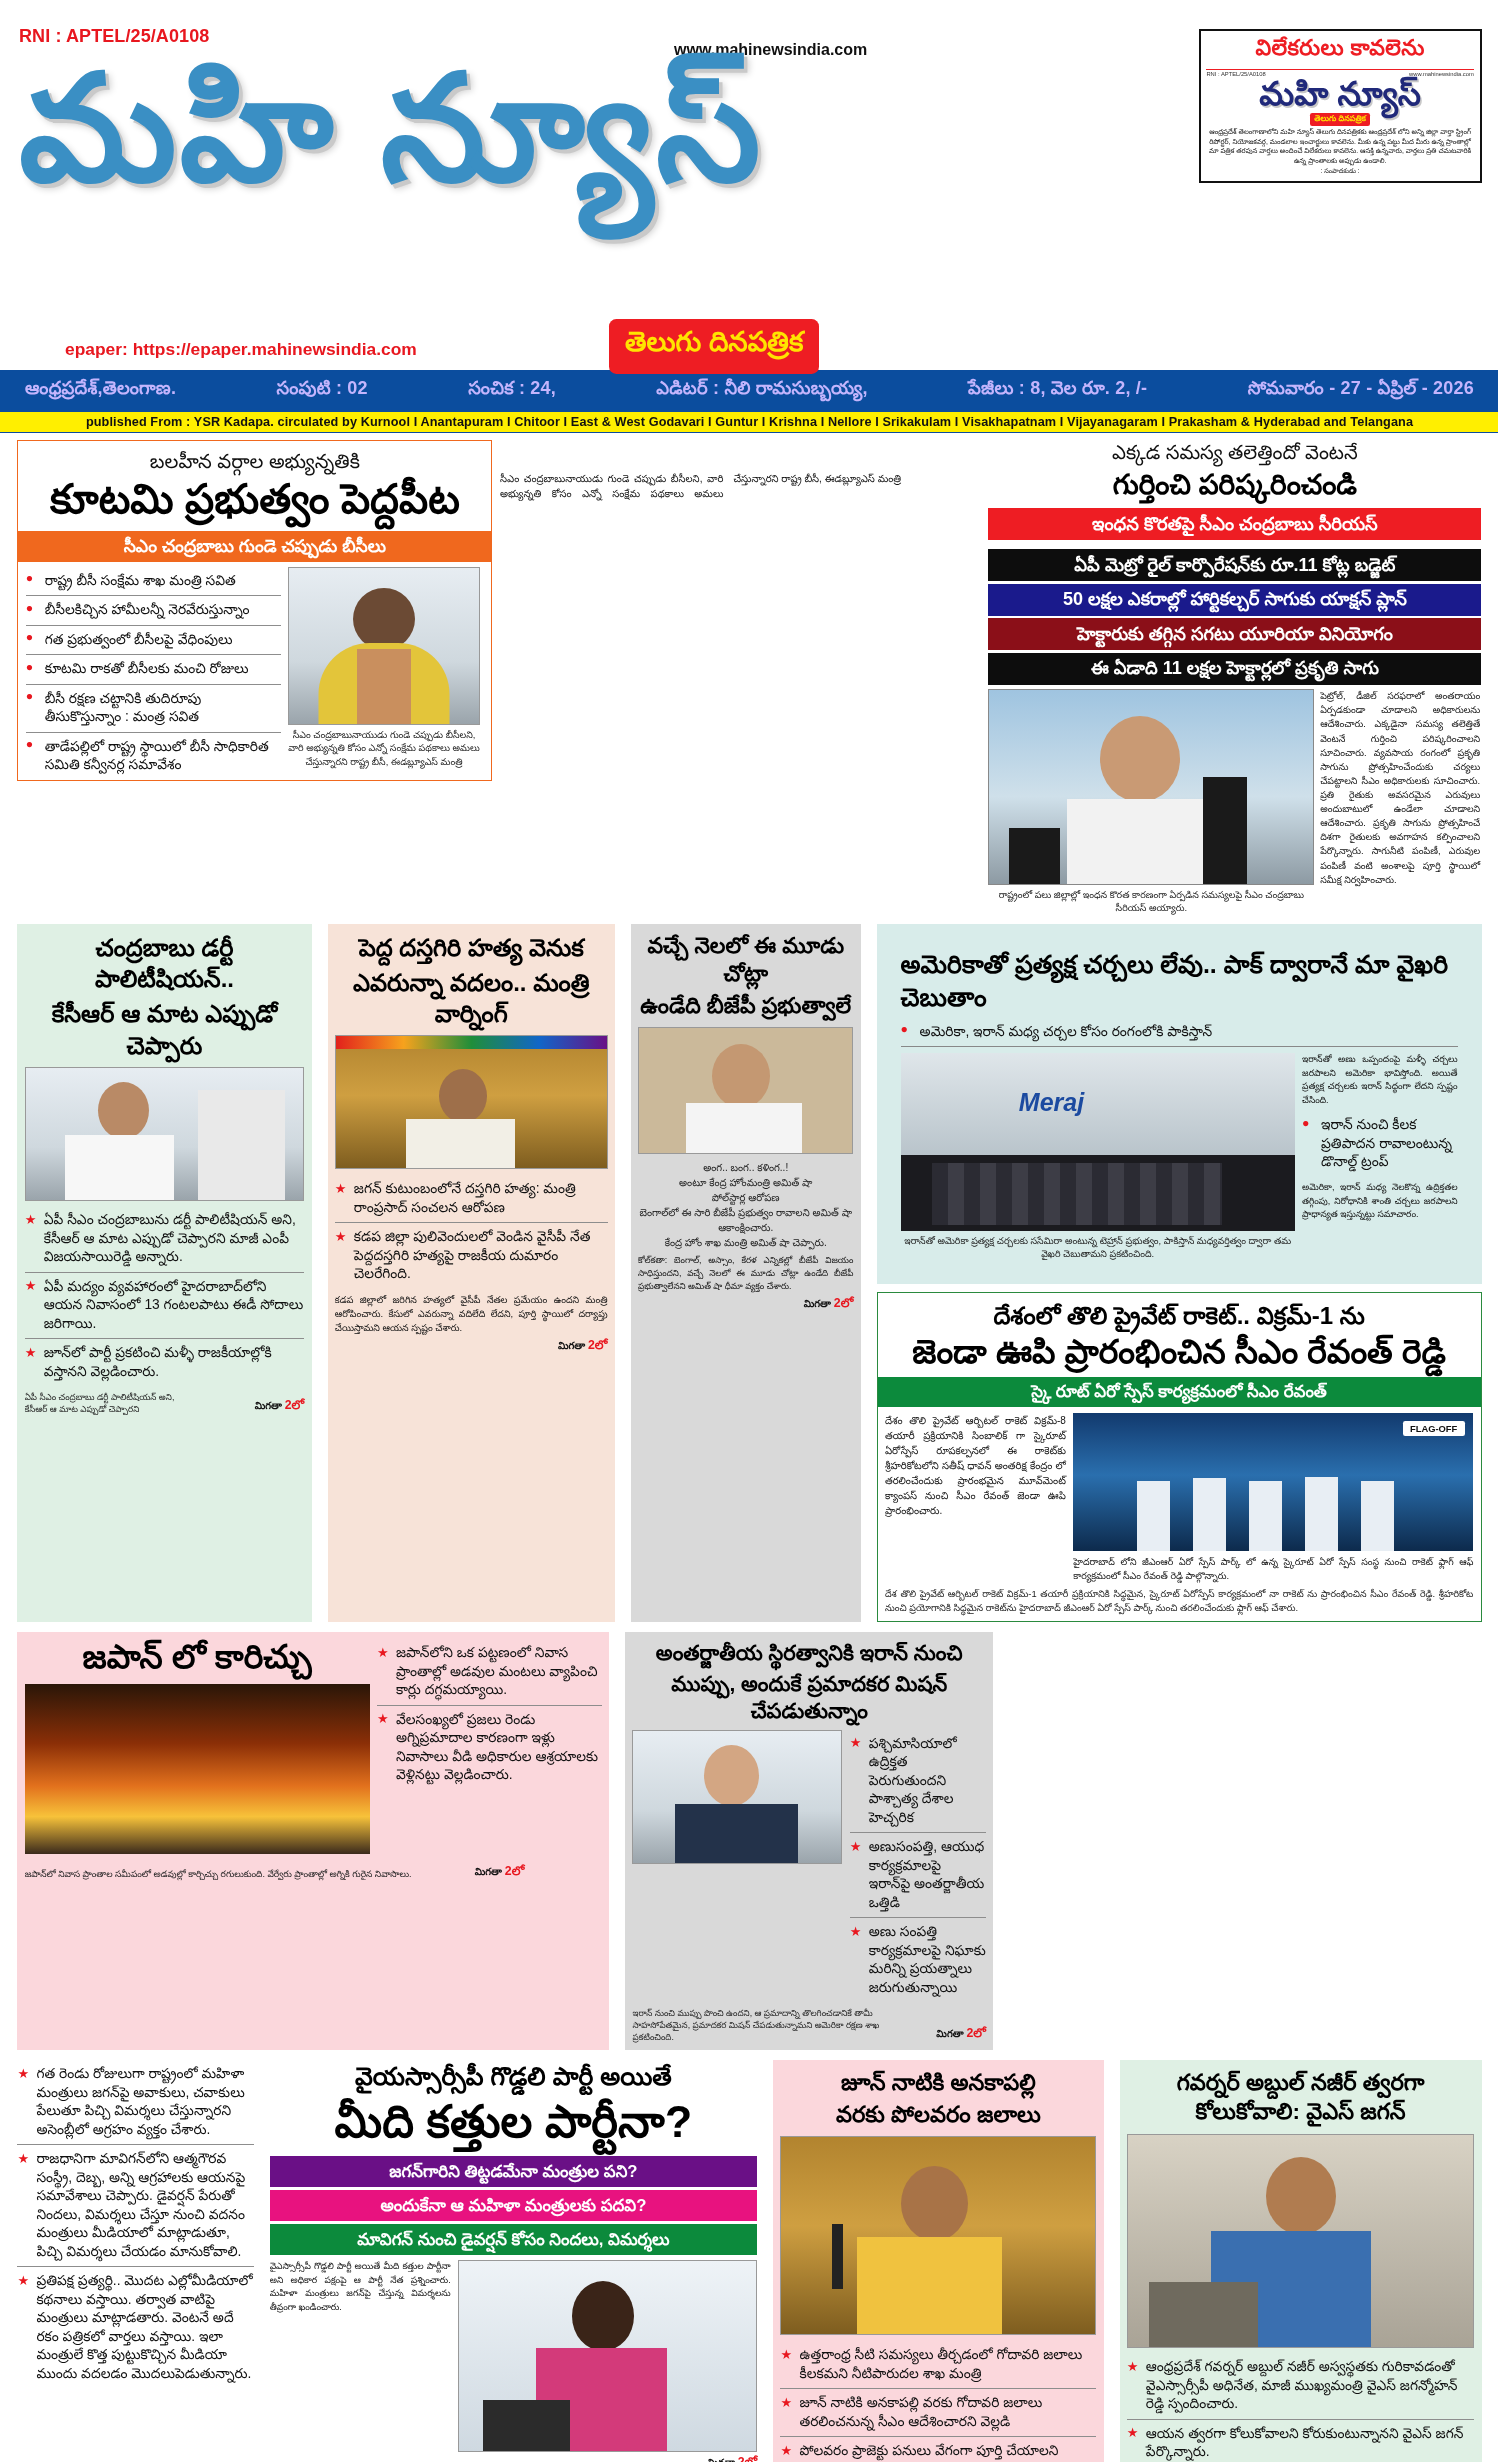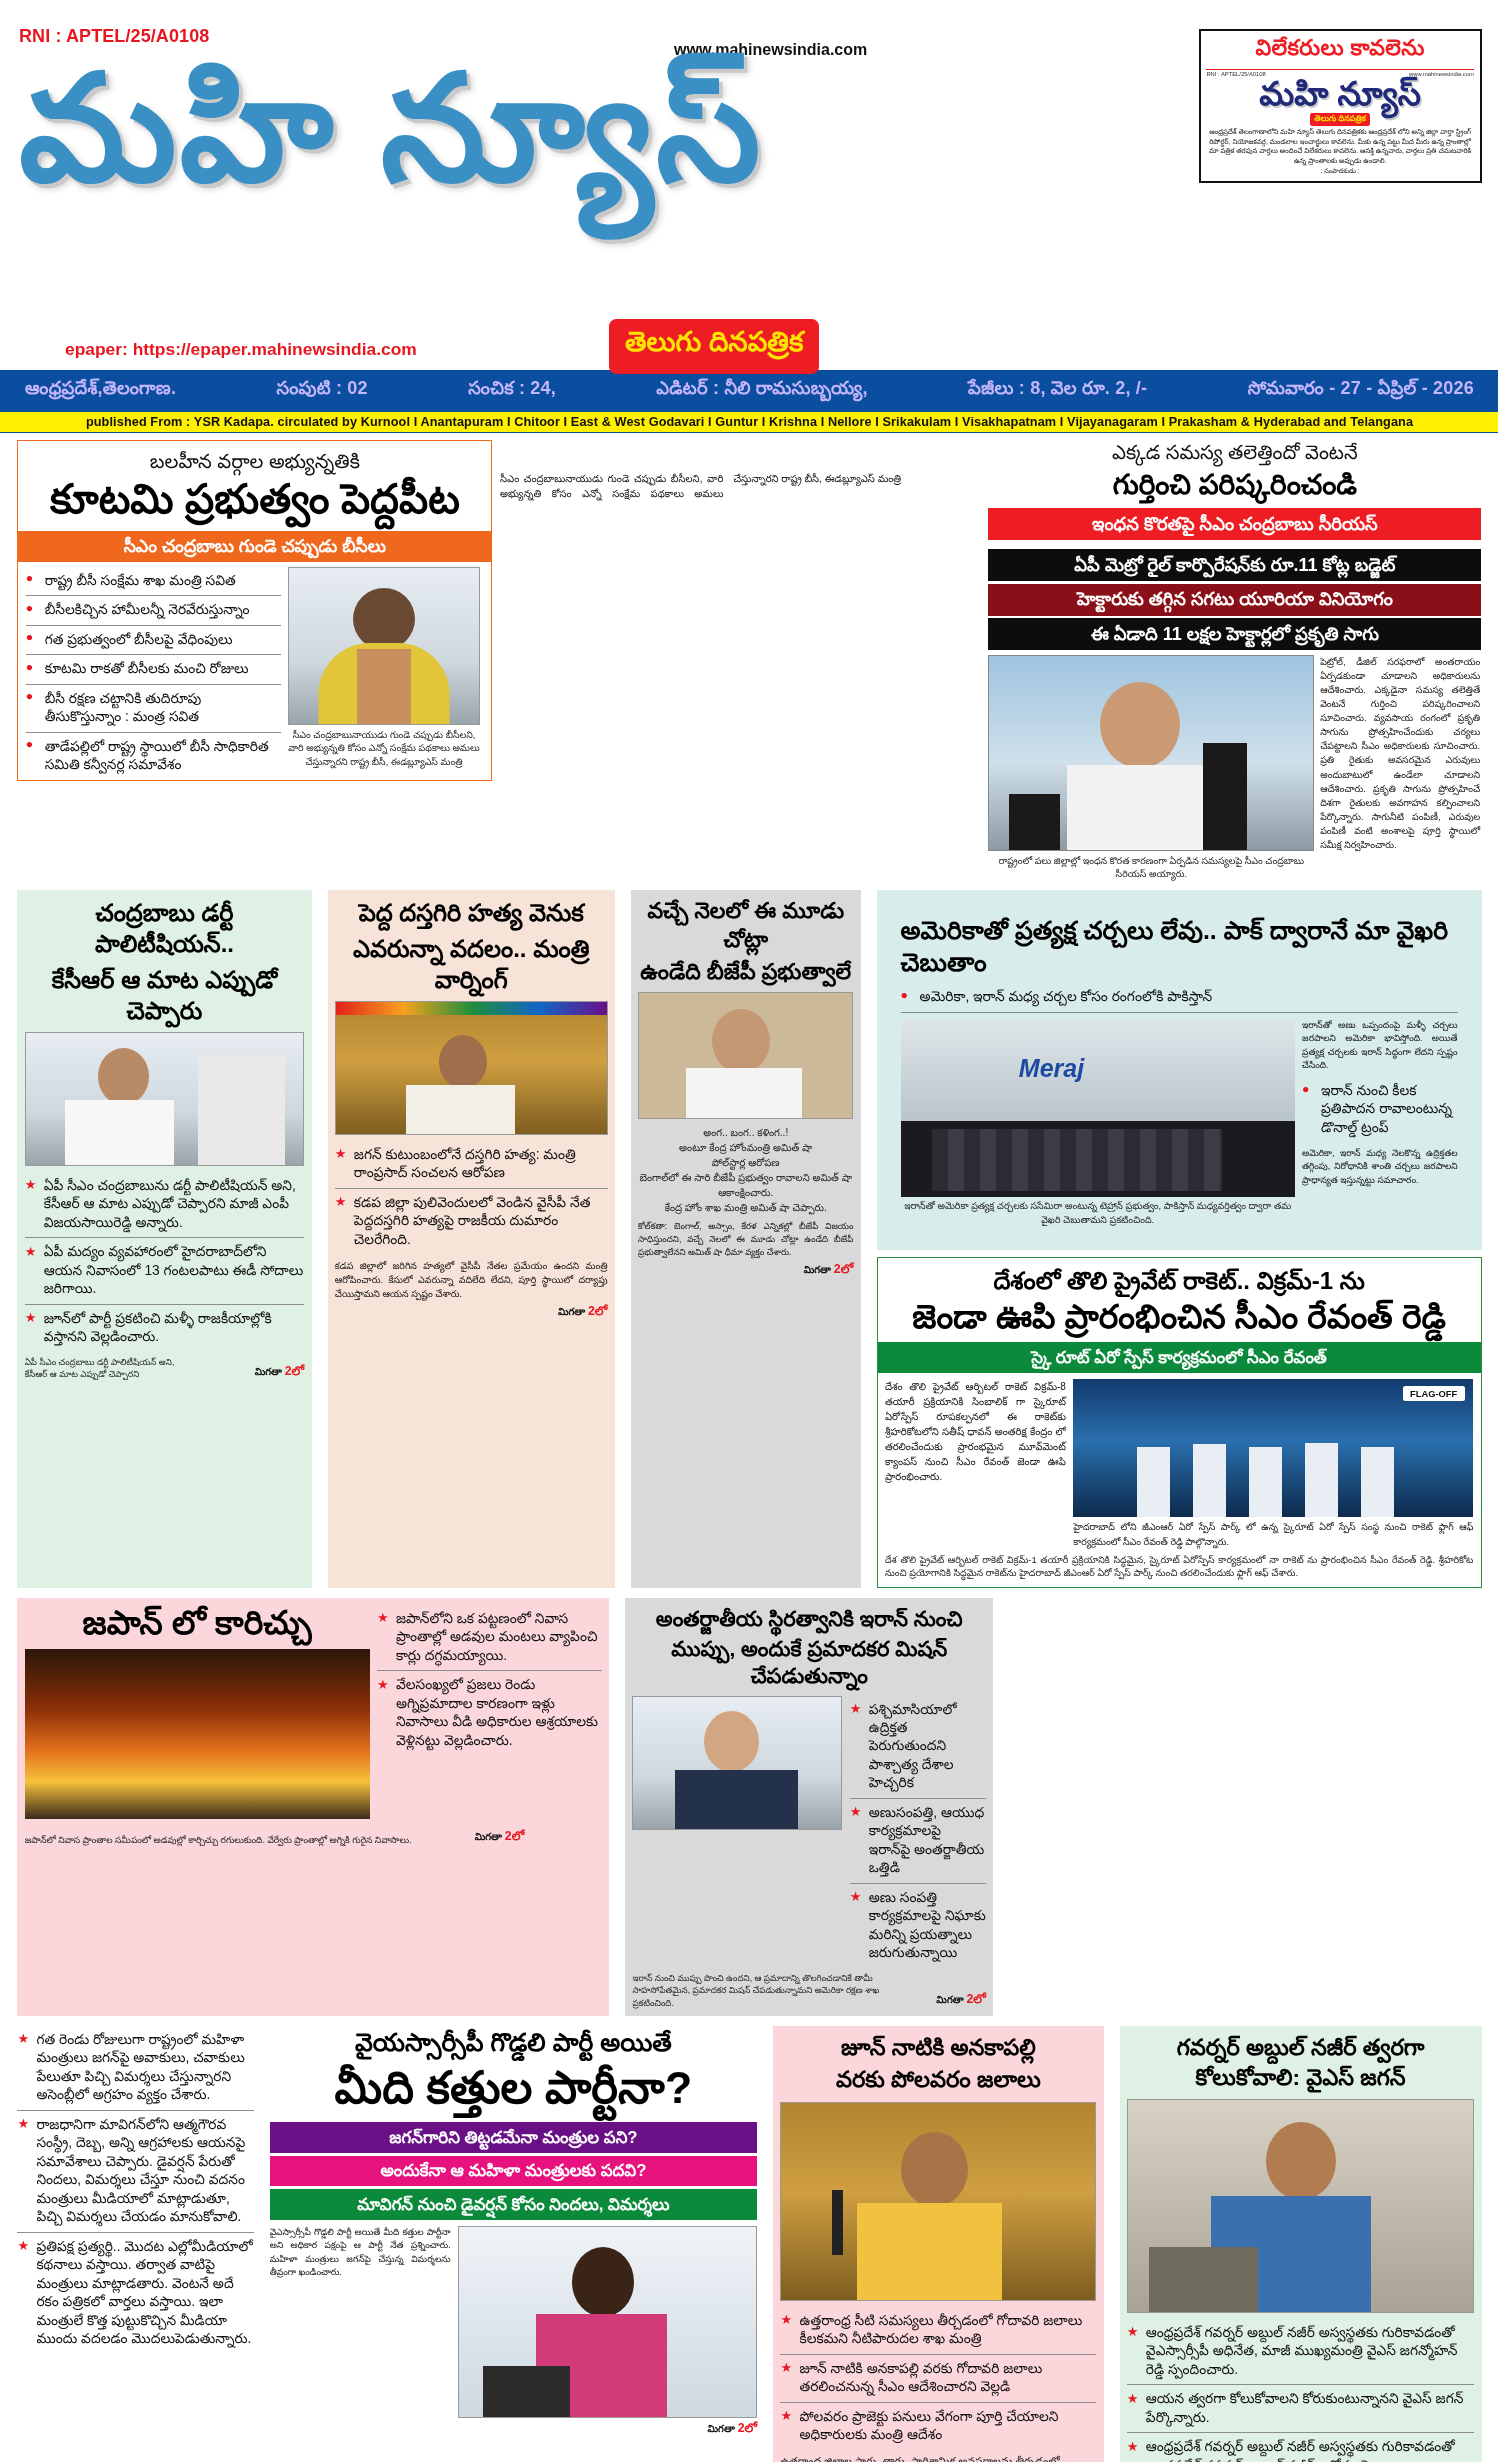--- a/index.html
+++ b/index.html
@@ -187,20 +187,21 @@
 
       <div style="width:464px;"></div>
 
       <div style="width:493px;">
         <div class="kicker">ఎక్కడ సమస్య తలెత్తిందో వెంటనే</div>
         <div class="headline" style="margin:4.4px 0 7.3px;">గుర్తించి పరిష్కరించండి</div>
 
         <div>
           <div class="bar" style="background:#ee1d23;margin-bottom:9px;">ఇంధన కొరతపై సీఎం చంద్రబాబు సీరియస్</div>
           <div class="bar" style="background:#0d0d0d;margin-bottom:2.2px;">ఏపీ మెట్రో రైల్ కార్పొరేషన్‌కు రూ.11 కోట్ల బడ్జెట్</div>
+          <div class="bar" style="background:#1a1a8c;margin-bottom:2.2px;">50 లక్షల ఎకరాల్లో హార్టికల్చర్ సాగుకు యాక్షన్ ప్లాన్</div>
           <div class="bar" style="background:#8b0f18;margin-bottom:2.2px;">హెక్టారుకు తగ్గిన సగటు యూరియా వినియోగం</div>
           <div class="bar" style="background:#0d0d0d;margin-bottom:4.4px;">ఈ ఏడాది 11 లక్షల హెక్టార్లలో ప్రకృతి సాగు</div>
         </div>
 
         <div style="display:flex;gap:5.8px;">
           <div style="width:326px;">
             <div class="photo ph-sky" style="height:196px;position:relative;border:0.7px solid #888;">
               <div style="position:absolute;left:34%;top:26px;width:80px;height:86px;border-radius:50%;background:#c99a74;"></div>
               <div style="position:absolute;left:24%;top:109px;width:167px;height:87px;background:#f2f2f2;"></div>
               <div style="position:absolute;left:66%;top:87px;width:44px;height:109px;background:#1a1a1a;"></div>

